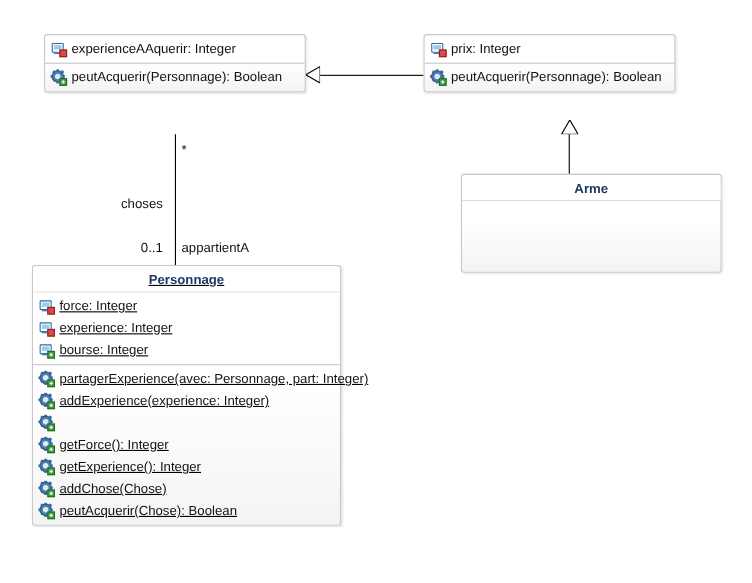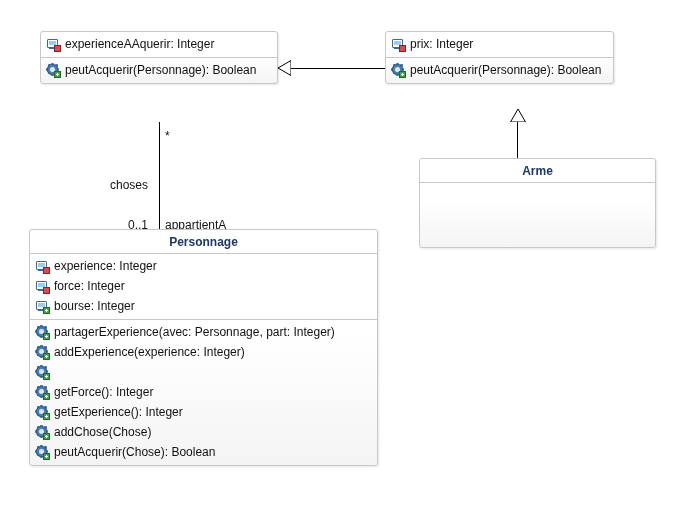--- a/index.html
+++ b/index.html
@@ -266,40 +266,40 @@
           <span class="row-text">peutAcquerir(Personnage): Boolean</span>
         </div>
       </div>
   </div>
 
   <div class="uml-class" id="class-arme" style="left:419px; top:158px; width:237px; height:90px;">
     <div class="uml-title">Arme</div>
     <div class="uml-section empty-body" style="height:65px;"></div>
   </div>
 
-  <div class="uml-class" id="class-personnage" style="left:29px; top:229px; width:349px;">
+  <div class="uml-class" id="class-personnage" style="left:29px; top:241px; width:281px;text-decoration:underline;">
     <div class="uml-title">Personnage</div>
     <div class="uml-section">
         <div class="uml-row">
           <span class="icon icon-attr">
             <span class="scr-outer"></span>
             <span class="scr-inner"></span>
             <span class="scr-base"></span>
             <span class="badge private"></span>
           </span>
-          <span class="row-text">experience: Integer</span>
+          <span class="row-text">force: Integer</span>
         </div>
         <div class="uml-row">
           <span class="icon icon-attr">
             <span class="scr-outer"></span>
             <span class="scr-inner"></span>
             <span class="scr-base"></span>
             <span class="badge private"></span>
           </span>
-          <span class="row-text">force: Integer</span>
+          <span class="row-text">experience: Integer</span>
         </div>
         <div class="uml-row">
           <span class="icon icon-attr">
             <span class="scr-outer"></span>
             <span class="scr-inner"></span>
             <span class="scr-base"></span>
             <span class="badge public"></span>
           </span>
           <span class="row-text">bourse: Integer</span>
         </div>

